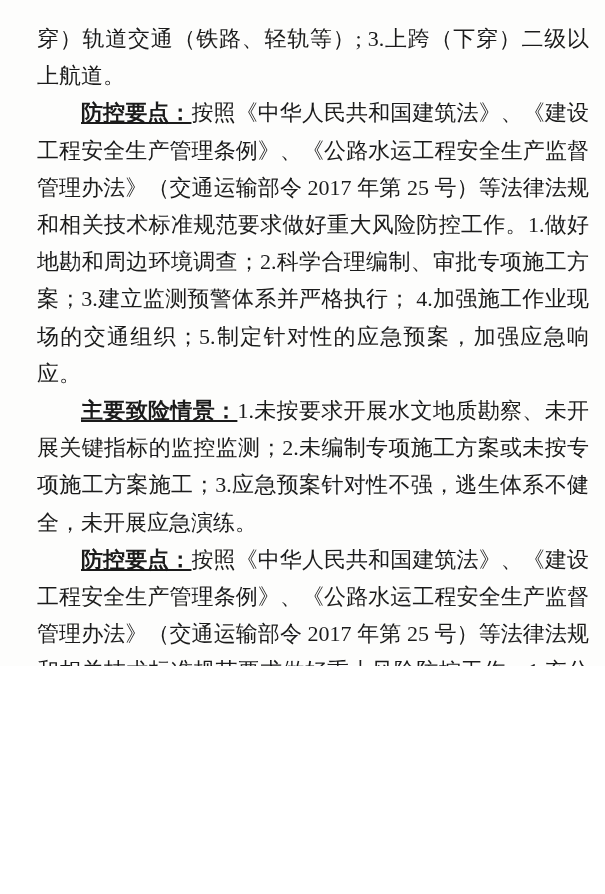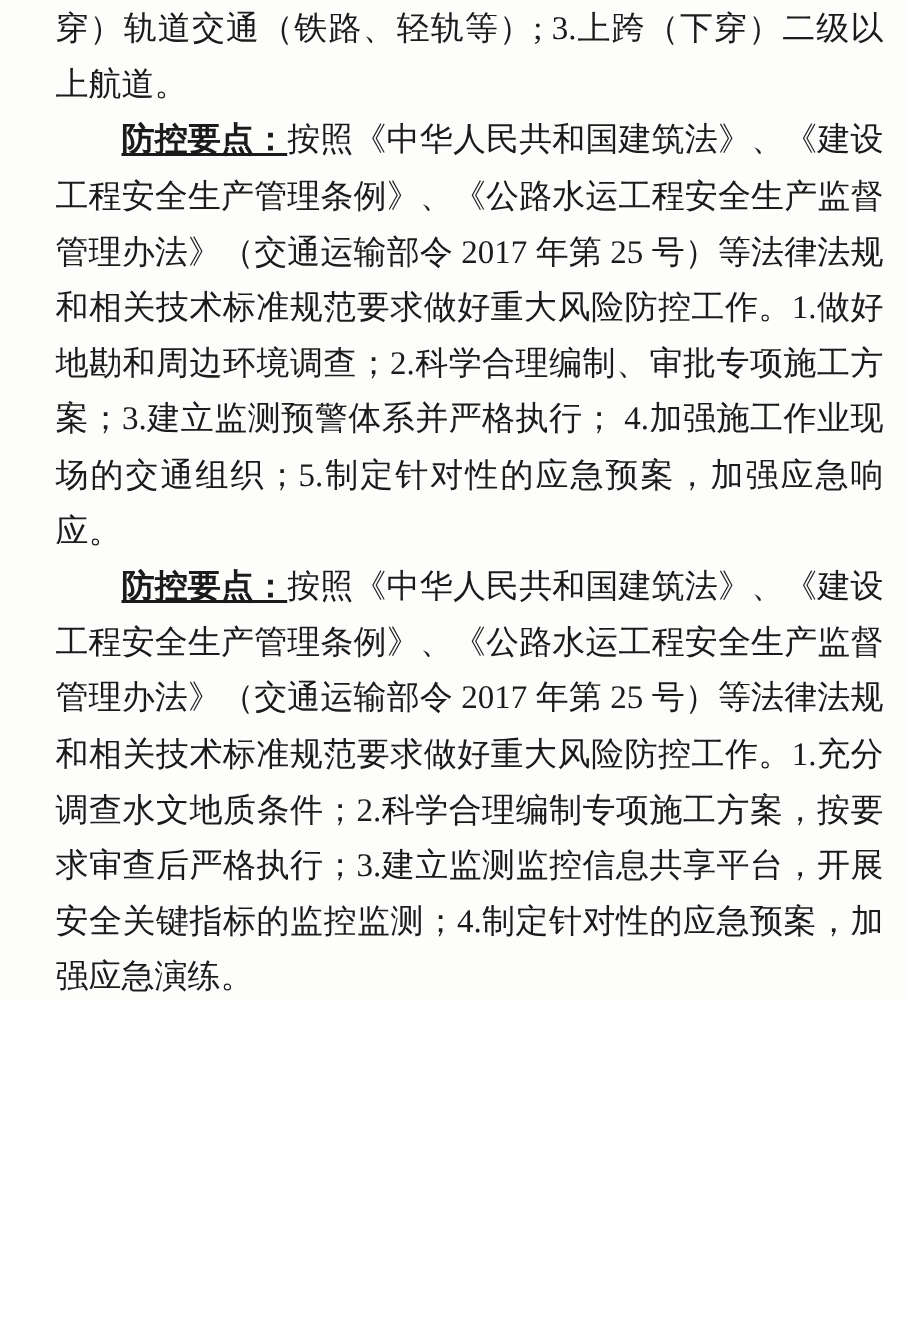--- a/index.html
+++ b/index.html
@@ -7,21 +7,21 @@
     padding: 0;
     background: #ffffff;
   }
   .page {
     position: relative;
     box-sizing: border-box;
     width: 605px;
     height: 666px;
     background: #fdfdfc;
     color: #1b1b1b;
-    padding: 0 16px 0 37px;
+    padding: 20px 16px 0 37px;
     overflow: hidden;
     font-family: "Liberation Serif", "DejaVu Serif", serif;
     font-size: 22px;
     line-height: 37.2px;
     text-align: justify;
     text-justify: inter-character;
   }
   .para {
     margin: 0;
     text-indent: 2em;
@@ -42,16 +42,17 @@
 </head>
 <body>
 
 <div class="page">
 
   <p class="para continuation"><span>穿）轨道交通（铁路、轻轨等）; 3.上跨（下穿）二级以上航道。</span></p>
 
   <p class="para"><span class="lead">防控要点：</span><span>按照《中华人民共和国建筑法》、《建设工程安全生产管理条例》、《公路水运工程安全生产监督管理办法》（交通运输部令 2017 年第 25 号）等法律法规和相关技术标准规范要求做好重大风险防控工作。1.做好地勘和周边环境调查；2.科学合理编制、审批专项施工方案；3.建立监测预警体系并严格执行； 4.加强施工作业现场的交通组织；5.制定针对性的应急预案，加强应急响应。</span></p>
 
 
+  <p class="para"><span class="lead">主要致险情景：</span><span>1.未按要求开展水文地质勘察、未开展关键指标的监控监测；2.未编制专项施工方案或未按专项施工方案施工；3.应急预案针对性不强，逃生体系不健全，未开展应急演练。</span></p>
 
   <p class="para"><span class="lead">防控要点：</span><span>按照《中华人民共和国建筑法》、《建设工程安全生产管理条例》、《公路水运工程安全生产监督管理办法》（交通运输部令 2017 年第 25 号）等法律法规和相关技术标准规范要求做好重大风险防控工作。1.充分调查水文地质条件；2.科学合理编制专项施工方案，按要求审查后严格执行；3.建立监测监控信息共享平台，开展安全关键指标的监控监测；4.制定针对性的应急预案，加强应急演练。</span></p>
 
 </div>
 
 </body></html>

